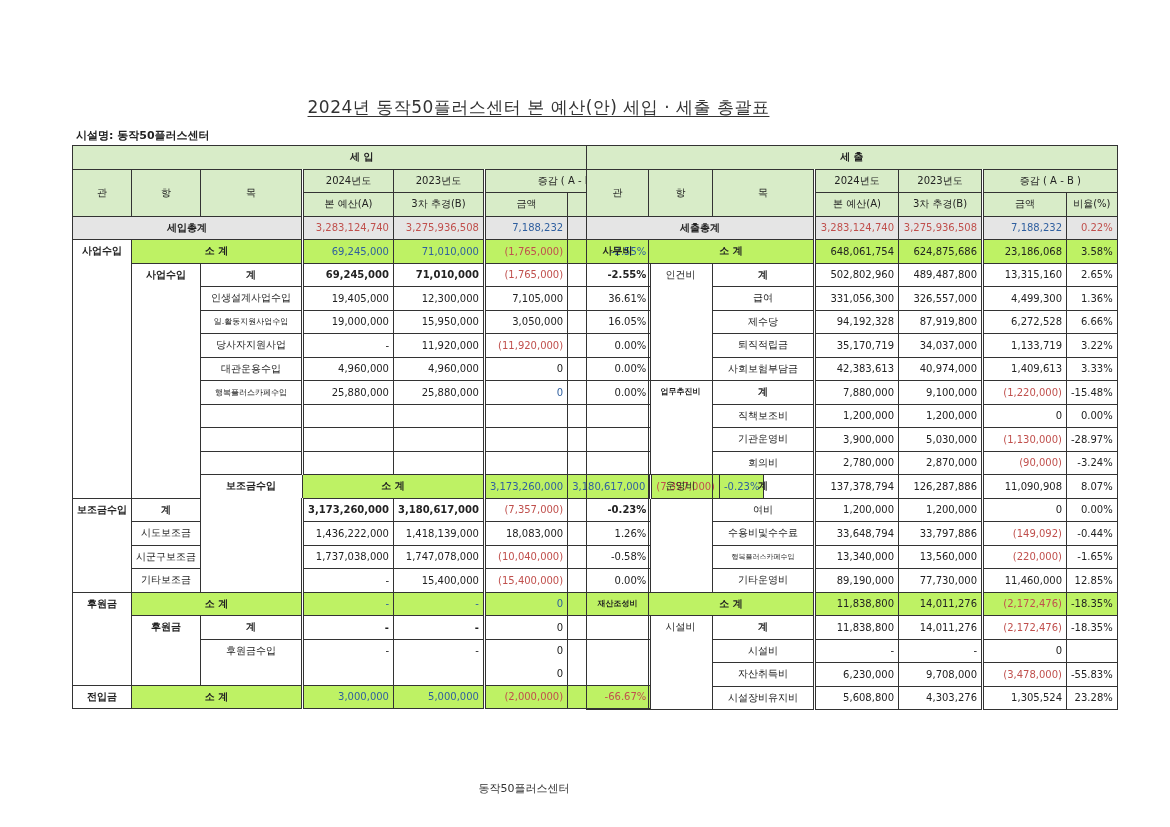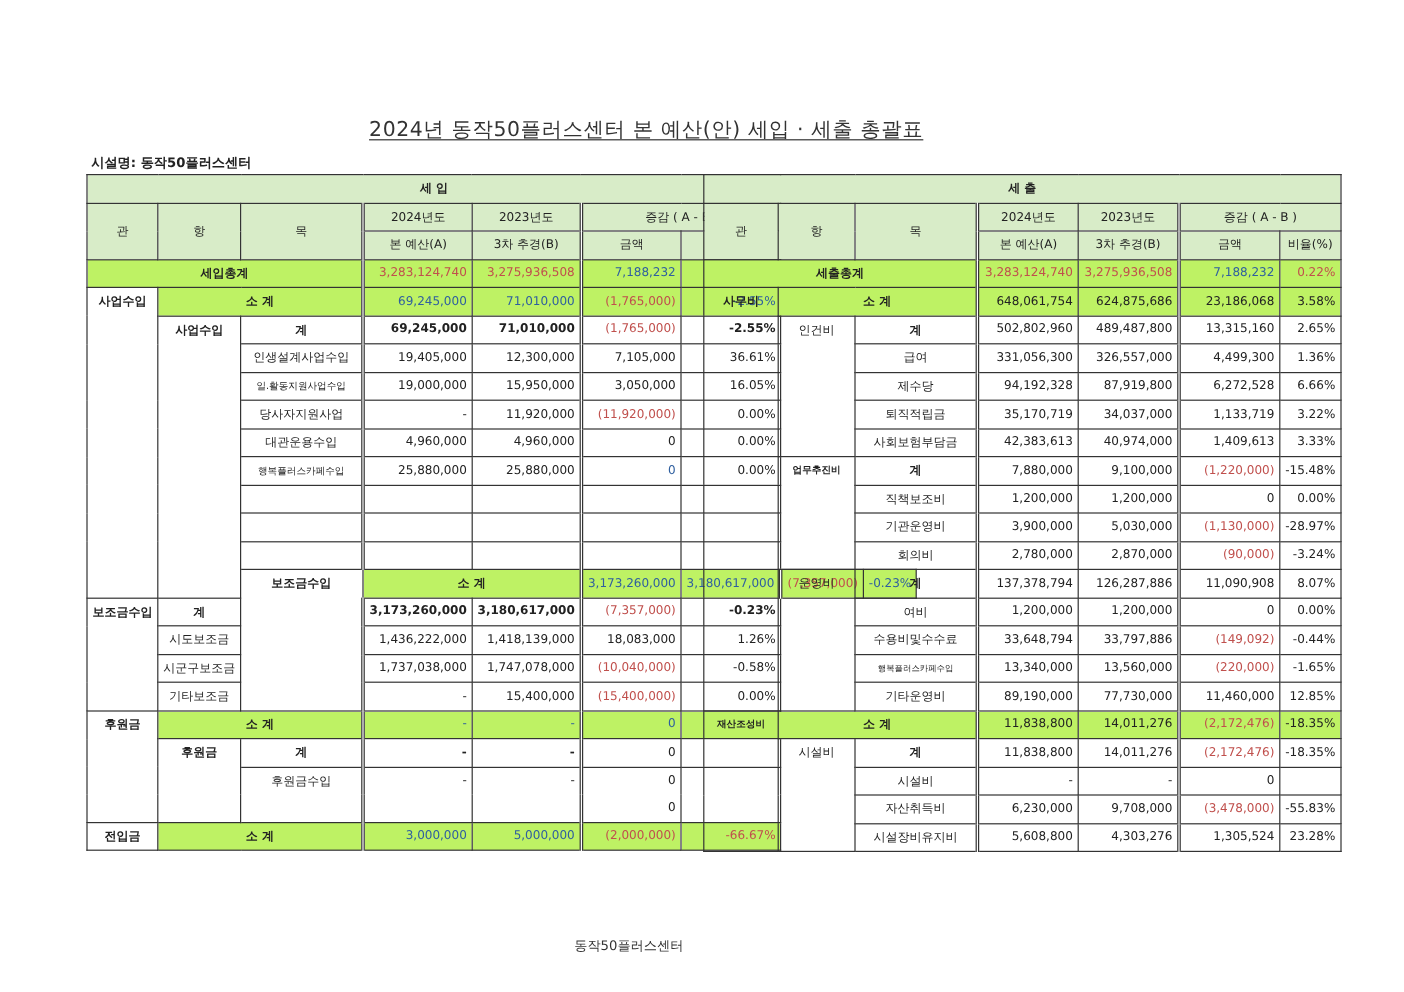--- a/index.html
+++ b/index.html
@@ -9,21 +9,21 @@
            font-size:17px; letter-spacing:0.5px; color:#333; }
   .title span { text-decoration:underline; text-underline-offset:3px; }
   .facility { position:absolute; left:76px; top:128px; font-size:11px; font-weight:bold; color:#222; }
   .footer { position:absolute; left:0; top:781px; width:1048px; text-align:center; font-size:11px; color:#333; }
 
   table.sheet { position:absolute; top:145px; border-collapse:collapse; table-layout:fixed; font-size:10px; }
   table.sheet td { border:1px solid #333; height:22.5px; padding:0 4px; white-space:nowrap; overflow:hidden; }
   .left { left:72px; }
   .right { left:586px; }
   .hdr { background:#d8ecc8; text-align:center; }
-  .tot { background:#bef264; text-align:center; font-weight:bold; }
+  .tot { background:#e5e5e5; text-align:center; font-weight:bold; }
   .sub { background:#bef264; }
   .c { text-align:center; }
   .r { text-align:right; }
   .b { font-weight:bold; }
   .red { color:#c0504d; }
   .blue { color:#2f5f9f; }
   .sm { font-size:8px; }
   .xs { font-size:7px; }
   .thick-l { border-left:3px double #333 !important; }
   .noborder-b { border-bottom:none !important; }

